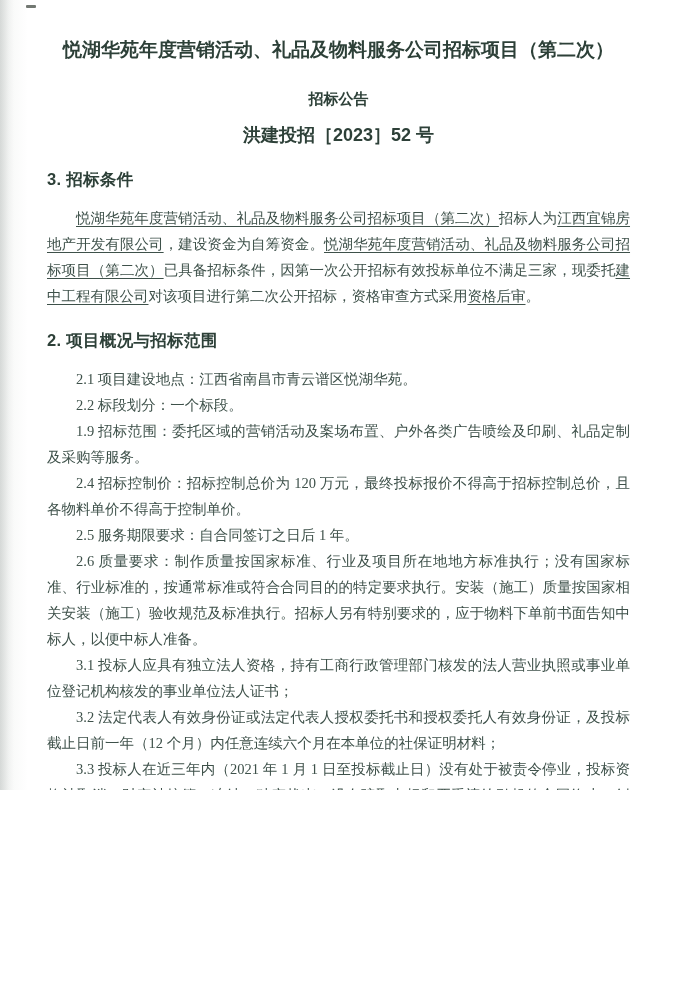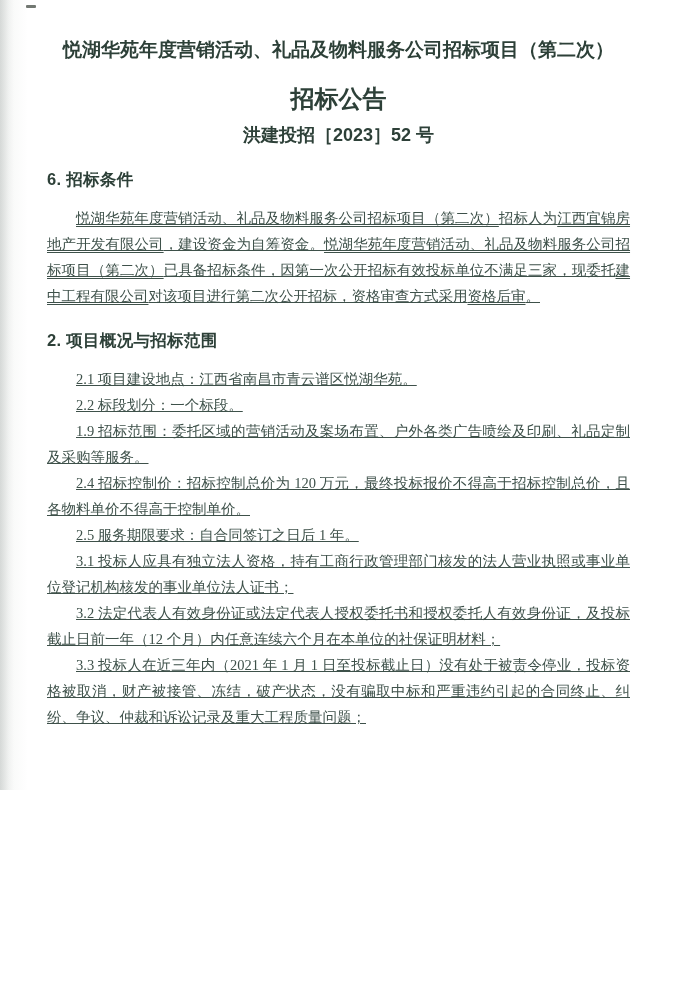--- a/index.html
+++ b/index.html
@@ -39,21 +39,21 @@
     font-weight: bold;
     font-size: 19px;
     line-height: 28px;
     color: #2d4038;
     text-align: center;
     margin: 0 0 22px 0;
   }
   .doc-subtitle {
     font-family: "Liberation Sans", "DejaVu Sans", sans-serif;
     font-weight: bold;
-    font-size: 24px;
+    font-size: 15px;
     line-height: 25px;
     color: #2d4038;
     text-align: center;
     margin: 0 0 12px 0;
   }
   .doc-number {
     font-family: "Liberation Sans", "DejaVu Sans", sans-serif;
     font-weight: bold;
     font-size: 18px;
     line-height: 25px;
@@ -70,52 +70,52 @@
     margin: 20px 0 14px 0;
     letter-spacing: 0.3px;
   }
   .para {
     font-size: 14.5px;
     line-height: 26px;
     text-align: justify;
     text-indent: 2em;
     margin: 0;
     color: #3e514a;
-    text-decoration: underline;
   }
   .u {
     text-decoration: underline;
     text-underline-offset: 3px;
     text-decoration-thickness: 1px;
   }
 </style>
 </head>
 <body>
 
 <div class="page">
   <div class="scan-edge-left"></div>
   <div class="speck speck-1"></div>
   <div class="speck speck-2"></div>
 
   <h1 class="doc-title">悦湖华苑年度营销活动、礼品及物料服务公司招标项目（第二次）</h1>
   <h2 class="doc-subtitle">招标公告</h2>
   <h2 class="doc-number">洪建投招［2023］52 号</h2>
 
   <section class="doc-section">
-    <h3 class="section-heading">6. 招标条件</h3>
+    <h3 class="section-heading">3. 招标条件</h3>
     <p class="para"><span class="u">悦湖华苑年度营销活动、礼品及物料服务公司招标项目（第二次）</span><span>招标人为</span><span class="u">江西宜锦房地产开发有限公司</span><span>，建设资金为自筹资金。</span><span class="u">悦湖华苑年度营销活动、礼品及物料服务公司招标项目（第二次）</span><span>已具备招标条件，因第一次公开招标有效投标单位不满足三家，现委托</span><span class="u">建中工程有限公司</span><span>对该项目进行第二次公开招标，资格审查方式采用</span><span class="u">资格后审</span><span>。</span></p>
   </section>
 
   <section class="doc-section">
     <h3 class="section-heading">2. 项目概况与招标范围</h3>
     <p class="para">2.1 项目建设地点：江西省南昌市青云谱区悦湖华苑。</p>
     <p class="para">2.2 标段划分：一个标段。</p>
     <p class="para">1.9 招标范围：委托区域的营销活动及案场布置、户外各类广告喷绘及印刷、礼品定制及采购等服务。</p>
     <p class="para">2.4 招标控制价：招标控制总价为 120 万元，最终投标报价不得高于招标控制总价，且各物料单价不得高于控制单价。</p>
     <p class="para">2.5 服务期限要求：自合同签订之日后 1 年。</p>
+    <p class="para">2.6 质量要求：制作质量按国家标准、行业及项目所在地地方标准执行；没有国家标准、行业标准的，按通常标准或符合合同目的的特定要求执行。安装（施工）质量按国家相关安装（施工）验收规范及标准执行。招标人另有特别要求的，应于物料下单前书面告知中标人，以便中标人准备。</p>
   </section>
 
   <section class="doc-section">
     <p class="para">3.1 投标人应具有独立法人资格，持有工商行政管理部门核发的法人营业执照或事业单位登记机构核发的事业单位法人证书；</p>
     <p class="para">3.2 法定代表人有效身份证或法定代表人授权委托书和授权委托人有效身份证，及投标截止日前一年（12 个月）内任意连续六个月在本单位的社保证明材料；</p>
     <p class="para">3.3 投标人在近三年内（2021 年 1 月 1 日至投标截止日）没有处于被责令停业，投标资格被取消，财产被接管、冻结，破产状态，没有骗取中标和严重违约引起的合同终止、纠纷、争议、仲裁和诉讼记录及重大工程质量问题；</p>
   </section>
 </div>
 
 </body></html>

